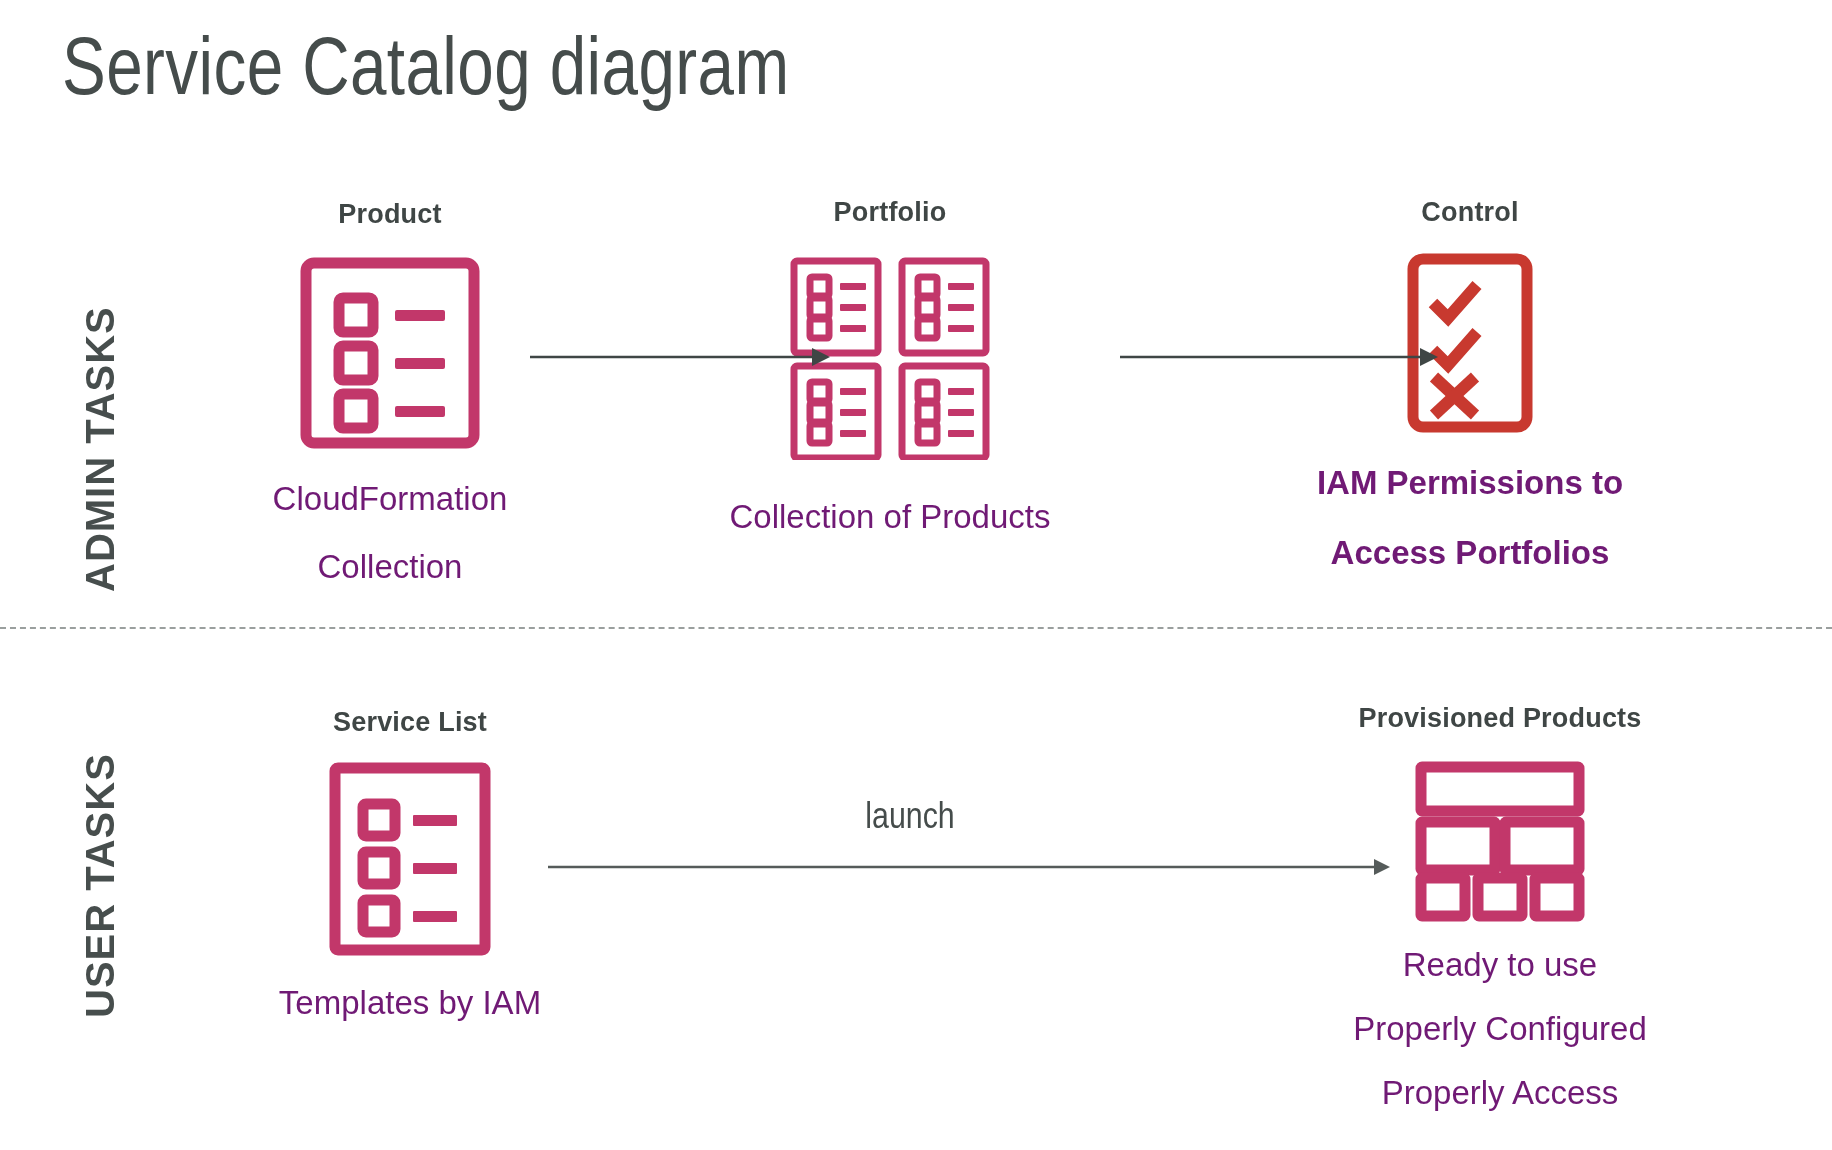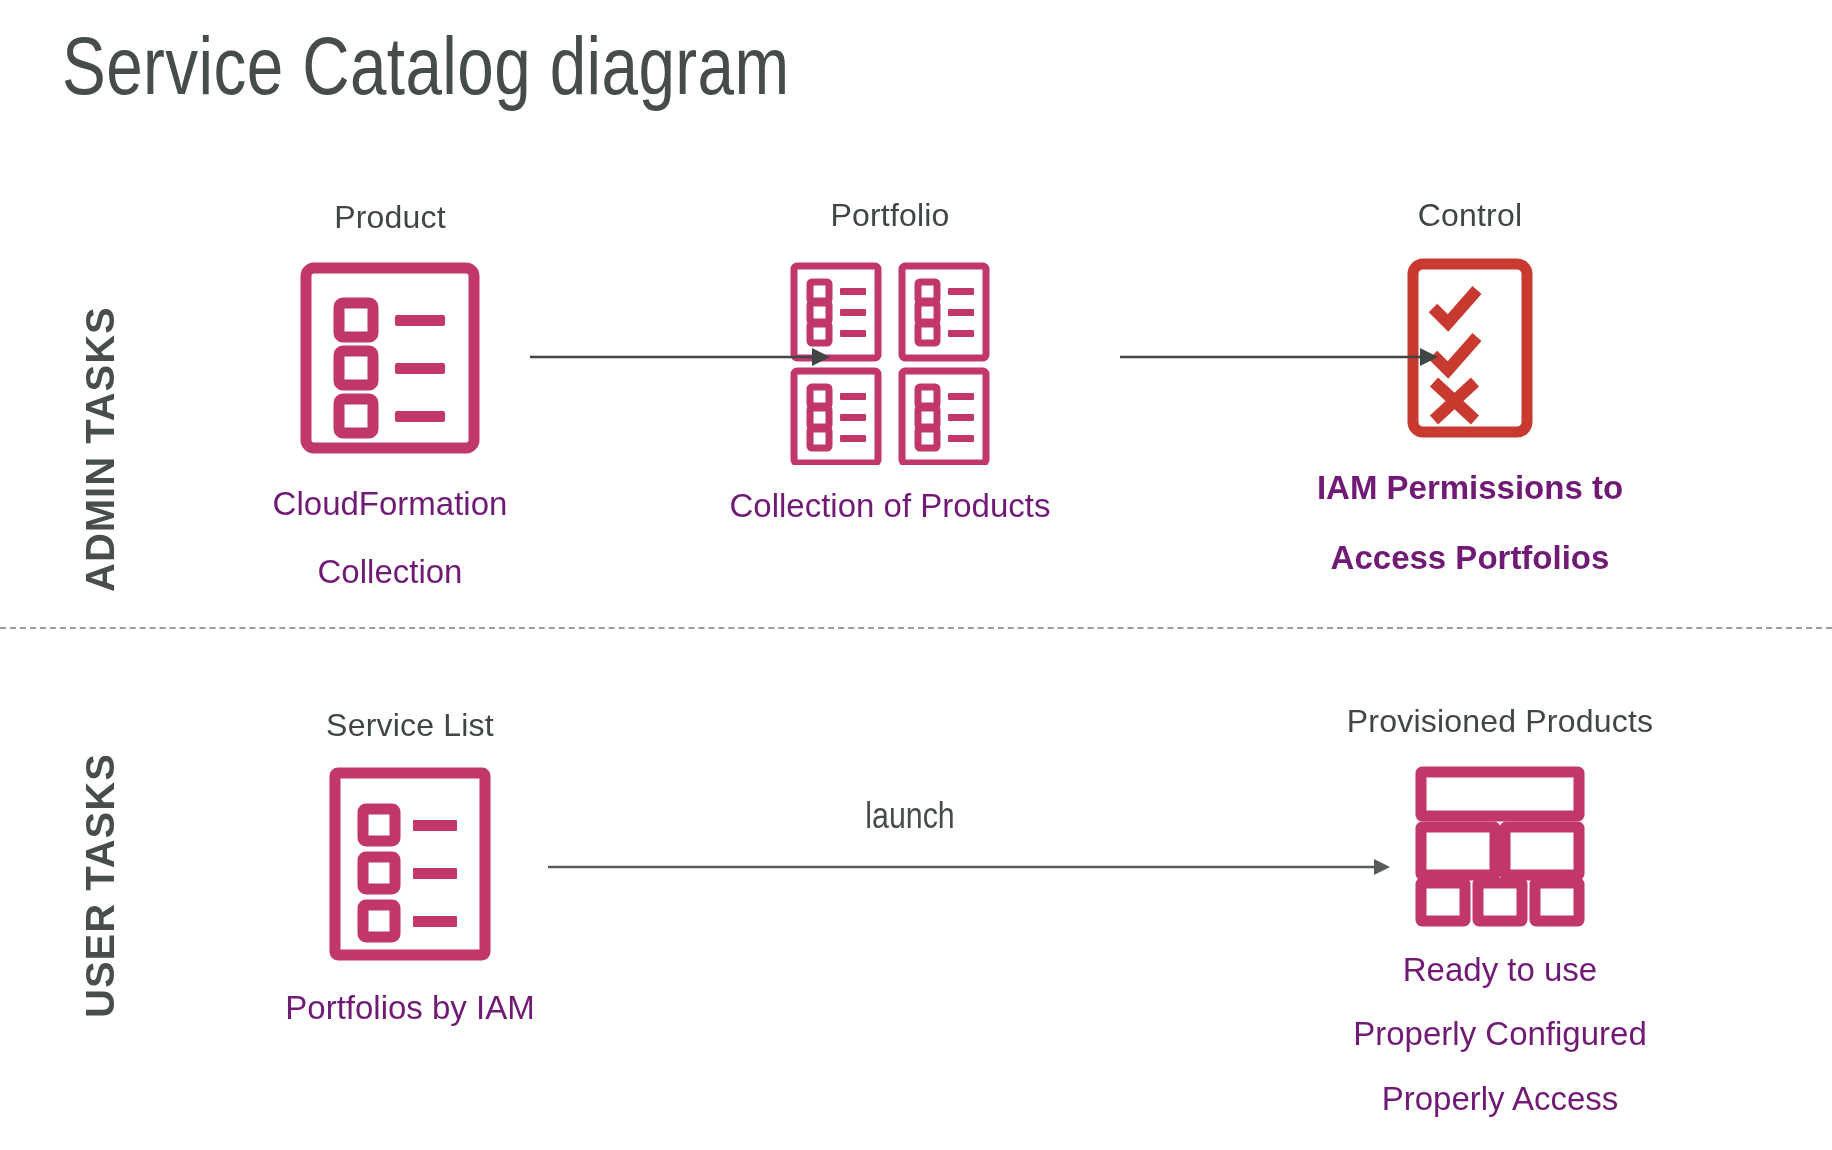--- a/index.html
+++ b/index.html
@@ -54,22 +54,22 @@
     height: 0px;
     border-top: 2px dashed #9a9f9e;
   }
 
   
   .node {
     position: absolute;
     text-align: center;
   }
   .node-title {
-    font-size: 32px;
-    font-weight: 400;
+    font-size: 27px;
+    font-weight: 700;
     color: #3f4645;
     letter-spacing: 0.2px;
     line-height: 1.1;
     white-space: nowrap;
   }
   .node-caption {
     font-size: 33px;
     font-weight: 400;
     color: #701a75;
     line-height: 1.28;
@@ -103,21 +103,21 @@
   #node-product-list   { left: 250px;  top: 708px; width: 320px; }
   #node-provisioned    { left: 1290px; top: 704px; width: 420px; }
 
   #node-product .node-art      { margin-top: 24px; height: 198px; }
   #node-portfolio .node-art    { margin-top: 26px; height: 206px; }
   #node-control .node-art      { margin-top: 24px; height: 182px; }
   #node-product-list .node-art { margin-top: 22px; height: 198px; }
   #node-provisioned .node-art  { margin-top: 26px; height: 162px; }
 
   #node-product .node-caption      { margin-top: 26px; }
-  #node-portfolio .node-caption    { margin-top: 20px; }
+  #node-portfolio .node-caption    { margin-top: 36px; }
   #node-control .node-caption      { margin-top: 28px; font-weight: bold; }
   #node-product-list .node-caption { margin-top: 24px; }
   #node-provisioned .node-caption  { margin-top: 22px; }
 
   
   #arrow-product-to-portfolio { left: 530px;  top: 345px; }
   #arrow-portfolio-to-control { left: 1120px; top: 345px; }
   #arrow-launch               { left: 548px;  top: 855px; }
   #arrow-launch-label         { left: 760px;  top: 795px; width: 300px; }
 </style>
@@ -224,21 +224,21 @@
     <svg width="166" height="198" viewBox="0 0 166 198" aria-hidden="true">
       <rect x="8" y="8" width="150" height="182" rx="3" ry="3" fill="none" stroke="#C2376A" stroke-width="11"></rect>
       <rect x="36" y="44" width="32" height="32" rx="3" ry="3" fill="none" stroke="#C2376A" stroke-width="11"></rect>
       <rect x="36" y="92" width="32" height="32" rx="3" ry="3" fill="none" stroke="#C2376A" stroke-width="11"></rect>
       <rect x="36" y="140" width="32" height="32" rx="3" ry="3" fill="none" stroke="#C2376A" stroke-width="11"></rect>
       <rect x="86" y="55" width="44" height="11" rx="1" fill="#C2376A"></rect>
       <rect x="86" y="103" width="44" height="11" rx="1" fill="#C2376A"></rect>
       <rect x="86" y="151" width="44" height="11" rx="1" fill="#C2376A"></rect>
     </svg>
   </div>
-  <div class="node-caption">Portfolios by IAM</div>
+  <div class="node-caption">Templates by IAM</div>
 </div>
 
 <div class="node" id="node-provisioned">
   <div class="node-title">Provisioned Products</div>
   <div class="node-art">
     <svg width="172" height="162" viewBox="0 0 172 162" aria-hidden="true">
       <g fill="none" stroke="#C2376A" stroke-width="11">
 
         <rect x="7" y="7" width="158" height="44" rx="1"></rect>
 

